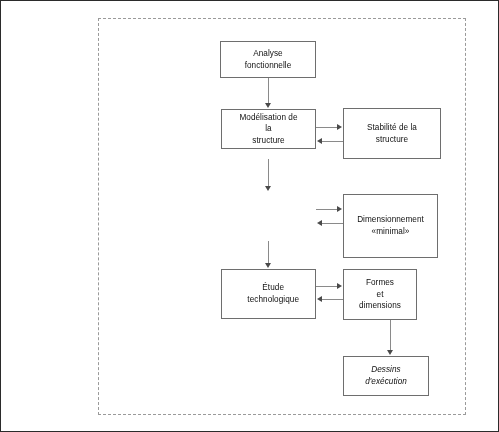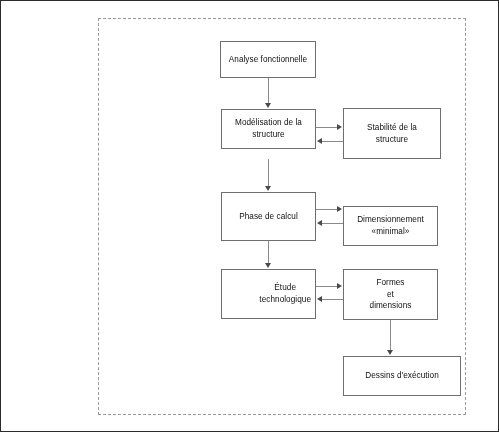--- a/index.html
+++ b/index.html
@@ -35,35 +35,35 @@
     border: 1px solid #6e6e6e;
     background: #ffffff;
     display: flex;
     align-items: center;
     justify-content: center;
     text-align: center;
     color: #101010;
     font-size: 8.2px;
     line-height: 1.42;
     letter-spacing: 0.05px;
-    padding: 2px 4px;
+    padding: 2px 16px;
     z-index: 5;
   }
   .box span { display: block; white-space: pre-line; }
 
   
   #box-etude-technique { left: 47px;  top: 159px; width: 106px; height: 35px; }
   #box-analyse        { left: 219px; top: 40px;  width: 96px;  height: 37px; }
   #box-modelisation   { left: 220px; top: 108px; width: 95px;  height: 40px; }
   #box-stabilite      { left: 342px; top: 107px; width: 98px;  height: 51px; }
   #box-phase-calcul   { left: 220px; top: 191px; width: 95px;  height: 49px; }
-  #box-dimensionnement{ left: 342px; top: 205px; width: 95px;  height: 40px; }
+  #box-dimensionnement{ left: 342px; top: 193px; width: 95px;  height: 64px; }
   #box-etude-techno   { left: 220px; top: 268px; width: 95px;  height: 50px; justify-content: flex-end; }
-  #box-formes         { left: 342px; top: 268px; width: 95px;  height: 51px; }
-  #box-dessins        { left: 342px; top: 355px; width: 118px;  height: 40px; }
+  #box-formes         { left: 342px; top: 268px; width: 74px;  height: 51px; }
+  #box-dessins        { left: 342px; top: 355px; width: 86px;  height: 40px; font-style: italic; }
 
   
   .vline {
     position: absolute;
     width: 1px;
     background: #8a8a8a;
     z-index: 2;
   }
   .hline {
     position: absolute;
@@ -138,23 +138,20 @@
   <div class="box" id="box-modelisation">
     <span>Modélisation de la
 structure</span>
   </div>
 
   <div class="box" id="box-stabilite">
     <span>Stabilité de la
 structure</span>
   </div>
 
-  <div class="box" id="box-phase-calcul">
-    <span>Phase de calcul</span>
-  </div>
 
   <div class="box" id="box-dimensionnement">
     <span>Dimensionnement
 «minimal»</span>
   </div>
 
   <div class="box" id="box-etude-techno">
     <span>Étude
 technologique</span>
   </div>

